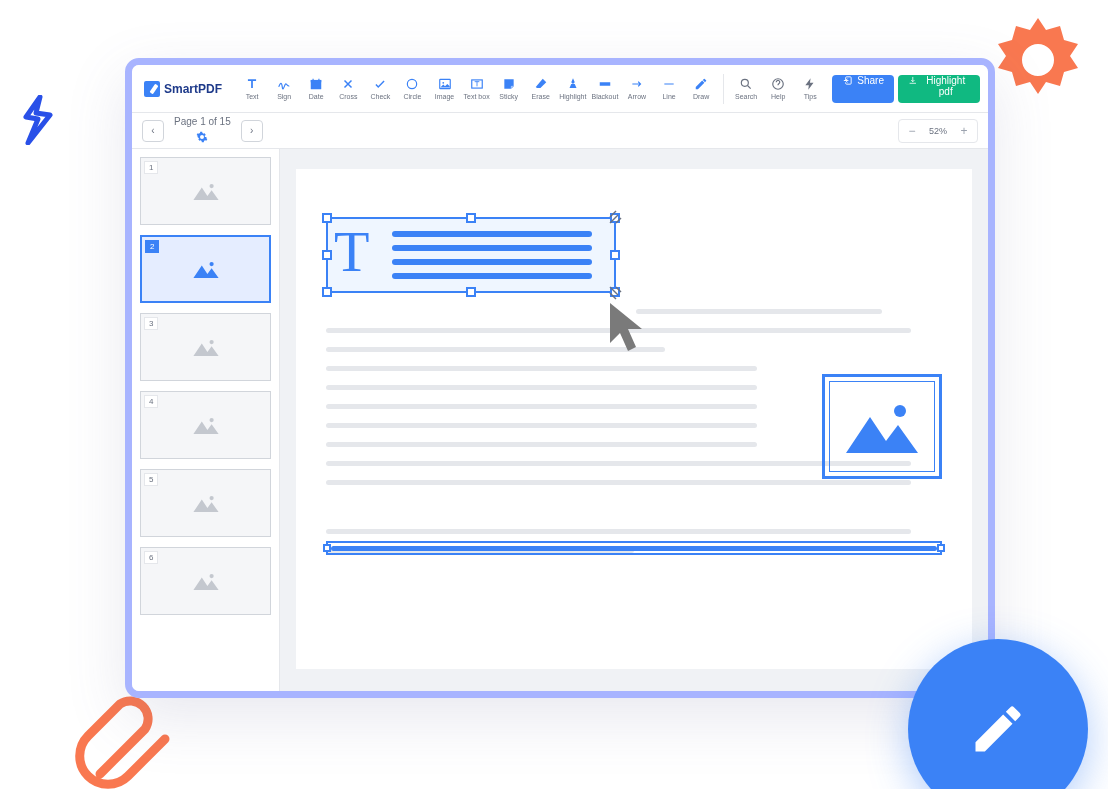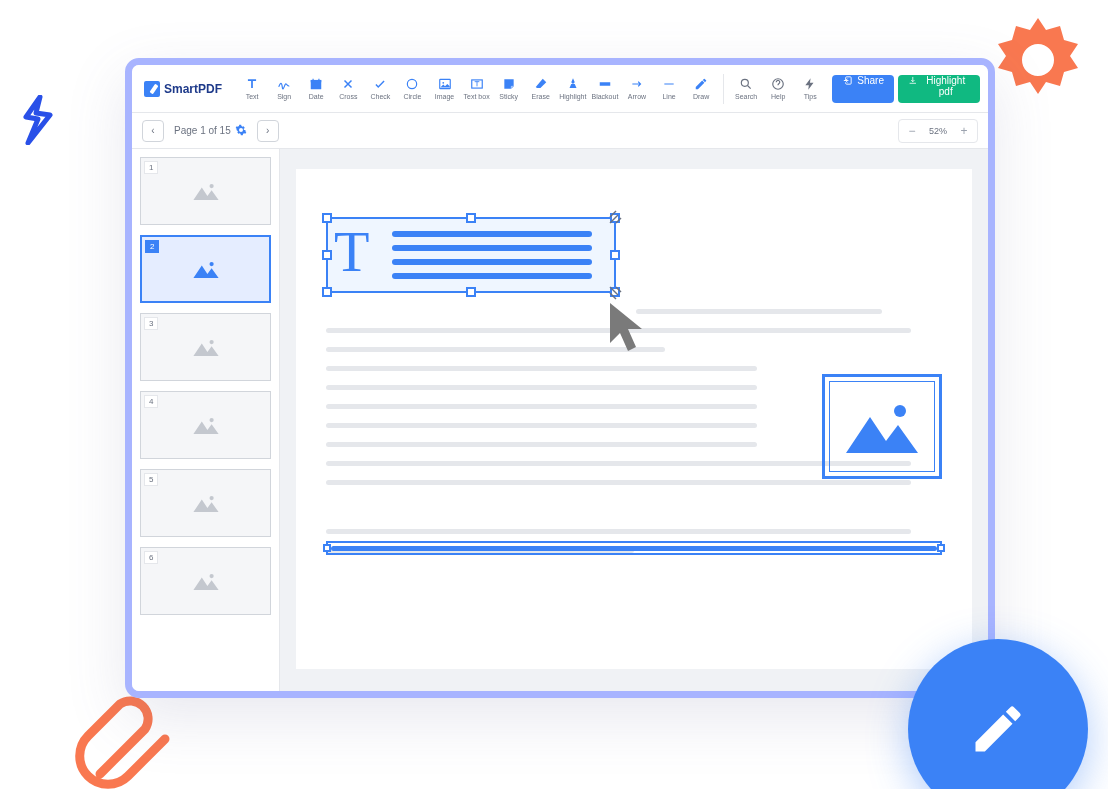--- a/index.html
+++ b/index.html
@@ -28,21 +28,21 @@
   .spacer { flex: 1; }
   
   .btn { height: 28px; padding: 0 10px; border-radius: 4px; font-size: 10px; color:#fff; display:flex; align-items:flex-start; gap:4px; cursor:pointer; border:none; }
   .btn-share { background:#3b82f6; }
   .btn-download { background:#10b981; }
   .btn svg { width:11px; height:11px; }
   
   
   .secondbar { height: 36px; background:#fff; border-bottom:1px solid #e5e7eb; display:flex; align-items:center; padding:0 10px; position:relative; }
   .navbtn { width:22px; height:22px; border:1px solid #d1d5db; border-radius:4px; background:#fff; cursor:pointer; display:flex; align-items:center; justify-content:center; font-size:10px; color:#6b7280; }
-  .pageinfo { font-size:10px; color:#6b7280; margin:0 10px; display:flex; align-items:center; gap:4px; }
+  .pageinfo { font-size:10px; color:#6b7280; margin:0 10px; display:flex; align-items:center; gap:4px;flex-direction:column; }
   .pageinfo .gear-mini { color:#3b82f6; }
   .zoom { position:absolute; right:10px; display:flex; align-items:center; gap:4px; background:#fff; border:1px solid #e5e7eb; border-radius:4px; padding:2px 4px; }
   .zoom .zbtn { width:18px; height:18px; display:flex; align-items:center; justify-content:center; font-size:12px; color:#9ca3af; cursor:pointer; }
   .zoom .zval { font-size:9px; color:#6b7280; padding:0 4px; }
   
   
   .body { display:flex; height: calc(100% - 84px); }
   
   
   .sidebar { width: 148px; background:#fff; border-right:1px solid #e5e7eb; overflow-y:auto; padding:8px; }

